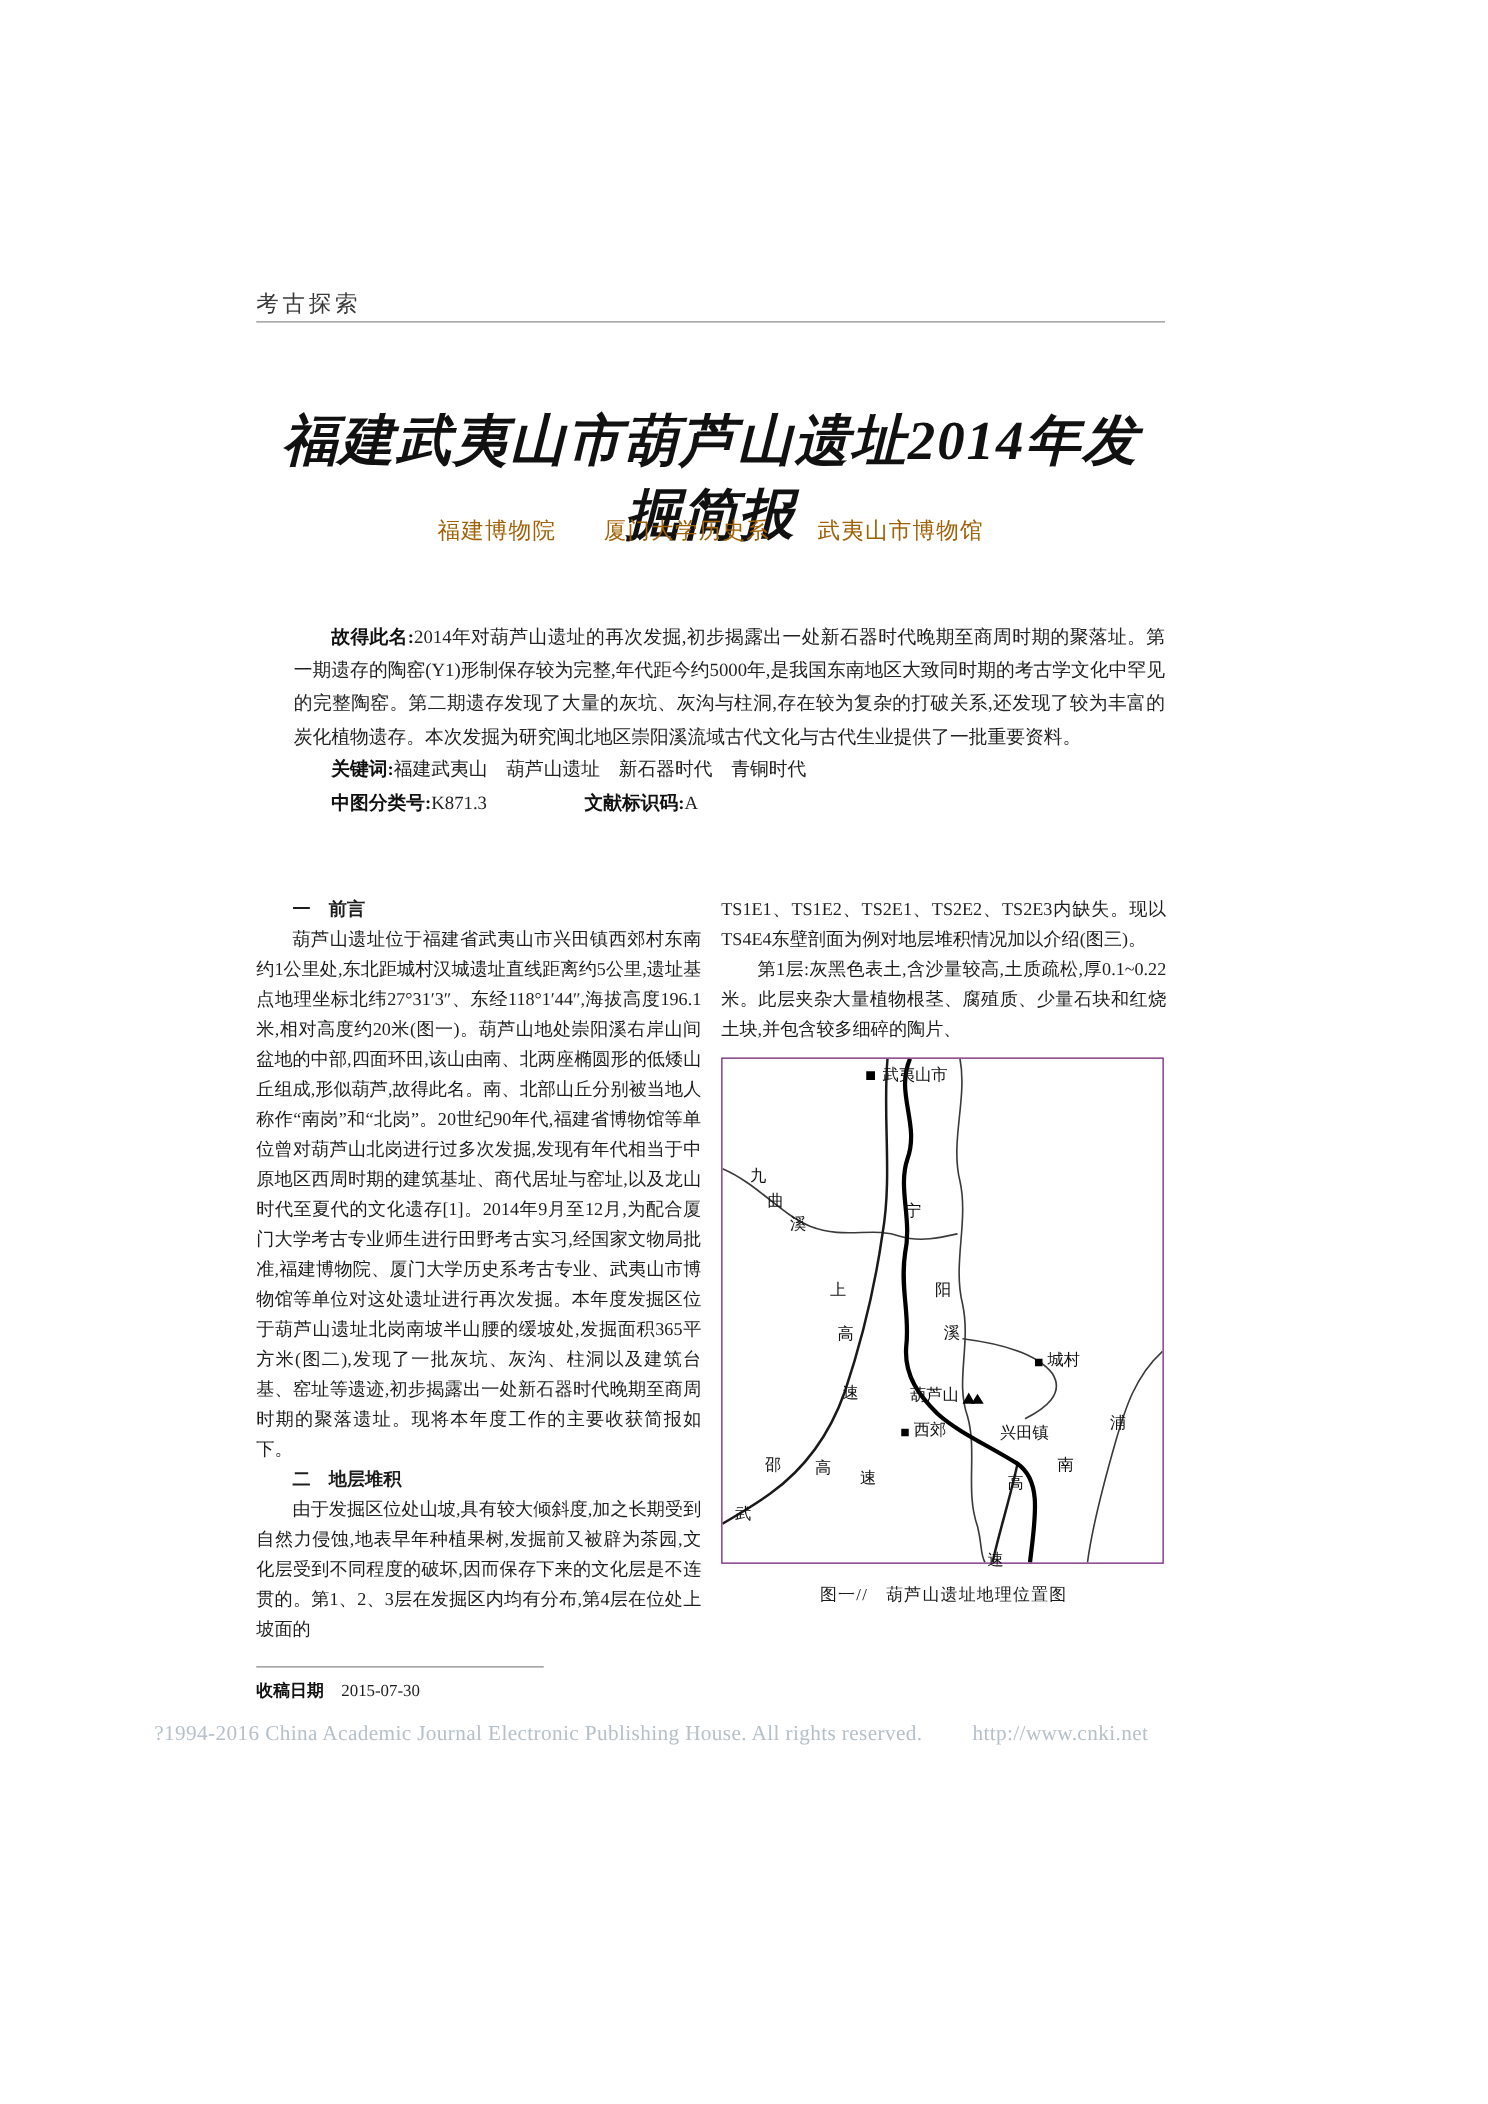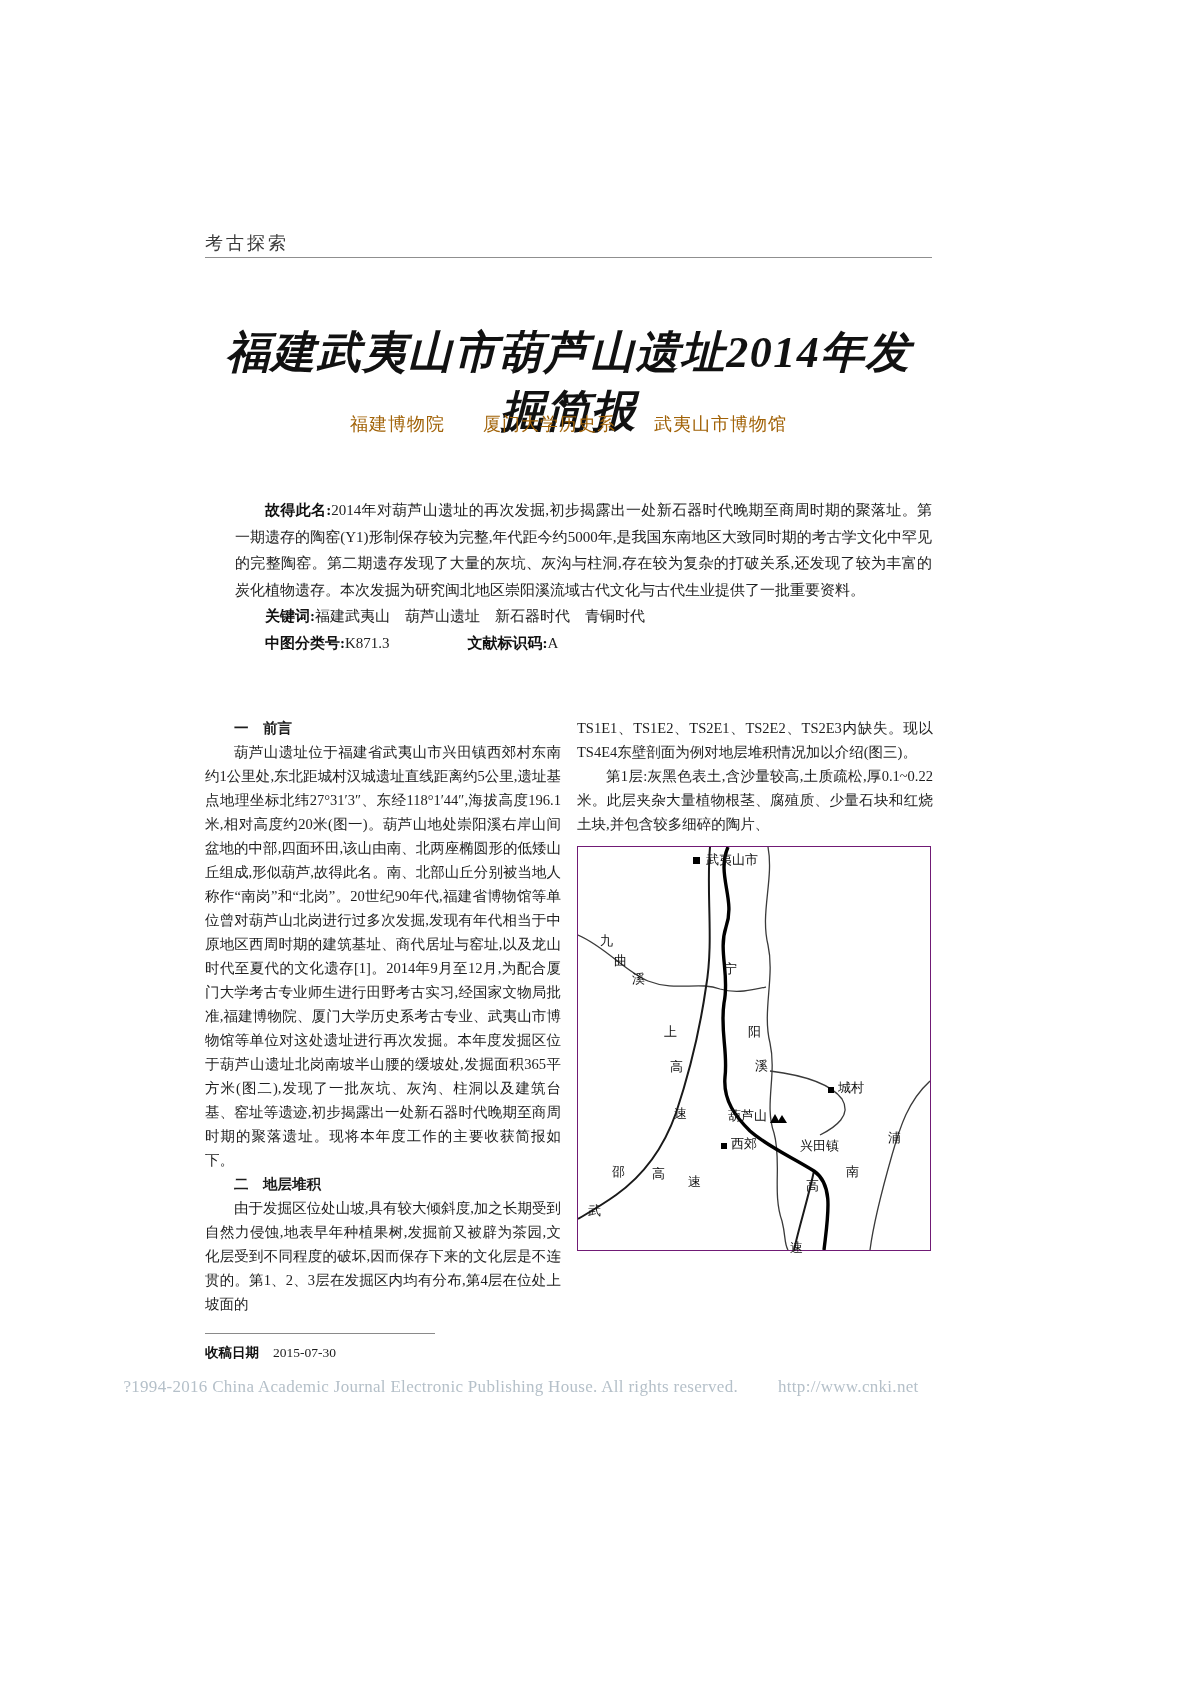--- a/index.html
+++ b/index.html
@@ -111,20 +111,21 @@
       <span class="map-label" style="left:222px; top:292px;">兴田镇</span>
       <span class="map-label" style="left:310px; top:284px;">浦</span>
       <span class="map-label" style="left:268px; top:318px;">南</span>
       <span class="map-label" style="left:34px;  top:318px;">邵</span>
       <span class="map-label" style="left:74px;  top:320px;">高</span>
       <span class="map-label" style="left:110px; top:328px;">速</span>
       <span class="map-label" style="left:10px;  top:357px;">武</span>
       <span class="map-label" style="left:228px; top:332px;">高</span>
       <span class="map-label" style="left:212px; top:394px;">速</span>
     </div>
+    <div class="fig-caption">图一//　葫芦山遗址地理位置图</div>
   </div>
 
   <div class="received-rule"></div>
   <div class="received"><span class="lbl">收稿日期</span><span class="date">2015-07-30</span></div>
 
   <div class="footer-watermark"><span>?1994-2016 China Academic Journal Electronic Publishing House. All rights reserved.</span><span class="url">http://www.cnki.net</span></div>
 
 </div>
 
 </body></html>

